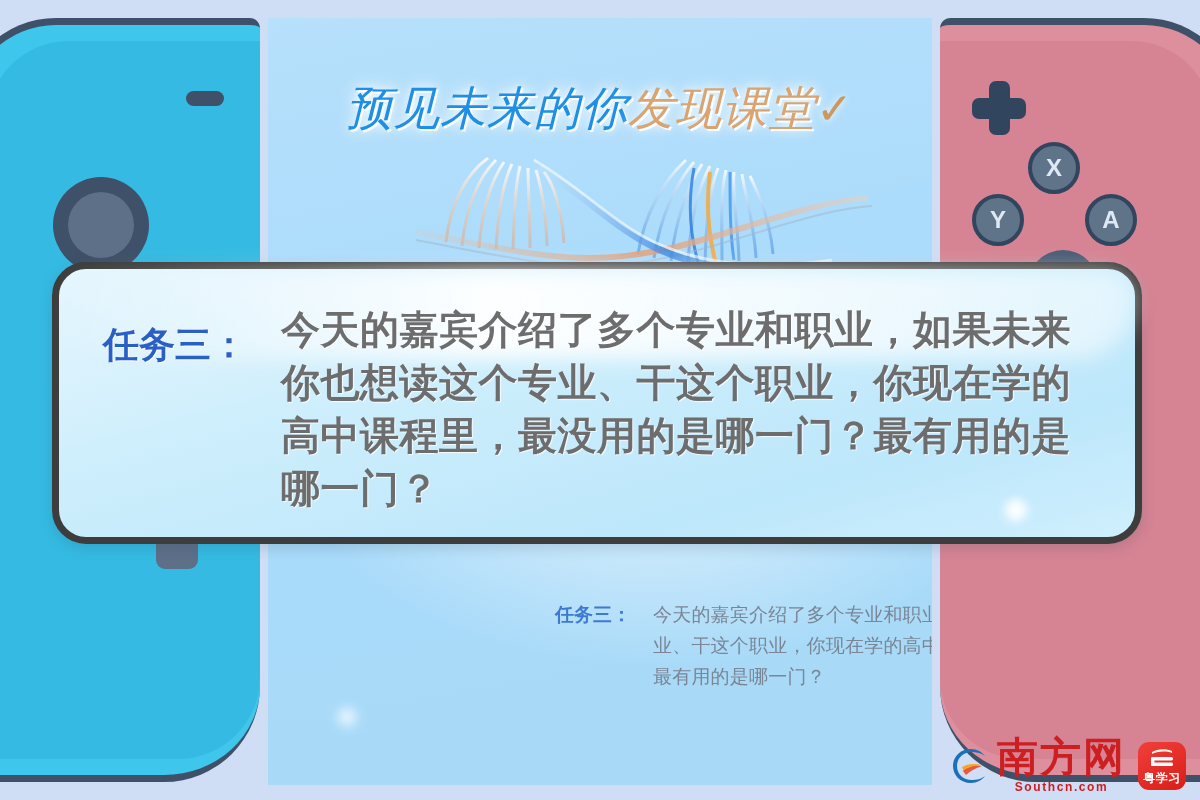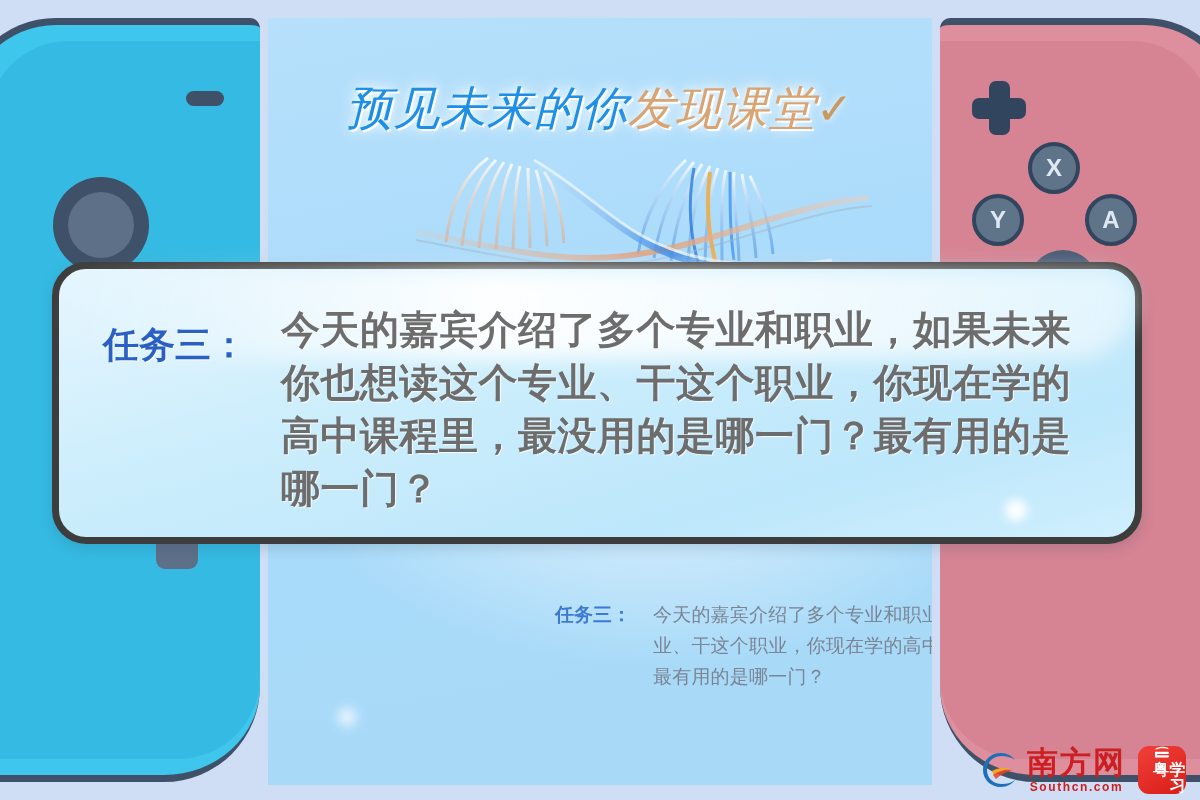--- a/index.html
+++ b/index.html
@@ -262,21 +262,21 @@
   }
   #southcn-logo {
     display: flex;
     align-items: center;
     gap: 5px;
   }
   #southcn-logo .swirl { display: block; }
   #southcn-logo .word-block { display: flex; flex-direction: column; align-items: center; }
   #southcn-logo .cn-word {
     color: #cc1f21;
-    font-size: 31px;
+    font-size: 41px;
     font-weight: bold;
     line-height: 1;
     font-family: "Liberation Serif", serif;
     letter-spacing: 2px;
   }
   #southcn-logo .en-word {
     color: #cc1f21;
     font-size: 12px;
     font-weight: bold;
     letter-spacing: 1.6px;
@@ -286,25 +286,24 @@
     width: 48px; height: 48px;
     border-radius: 11px;
     background: linear-gradient(150deg, #f0403a 0%, #d91d18 100%);
     position: relative;
     display: flex; flex-direction: column;
     align-items: center; justify-content: center;
     gap: 2px;
   }
   #yuexuexi-logo .badge {
     color: #ffffff;
-    font-size: 16px;
+    font-size: 12px;
     font-weight: bold;
     line-height: 1;
     letter-spacing: 0.5px;
-    text-align: right;
   }
 </style>
 </head>
 <body>
 
 <div id="stage">
 
   <div id="screen">
     <div class="sheen"></div>
     <div class="glow-dot" style="left:520px; top:470px;"></div>

